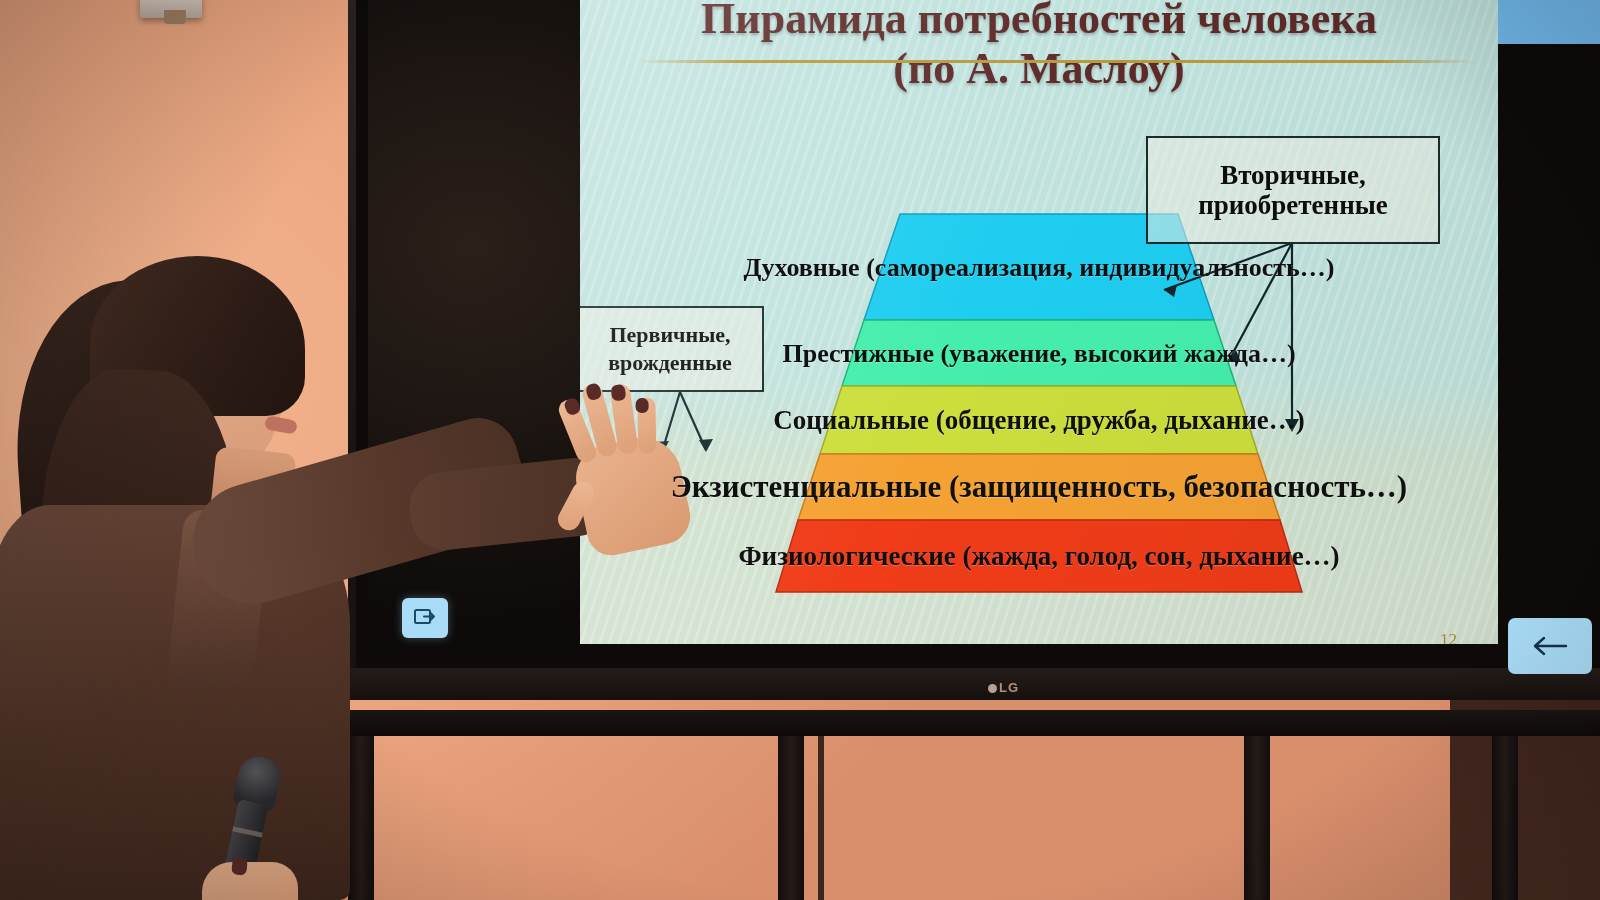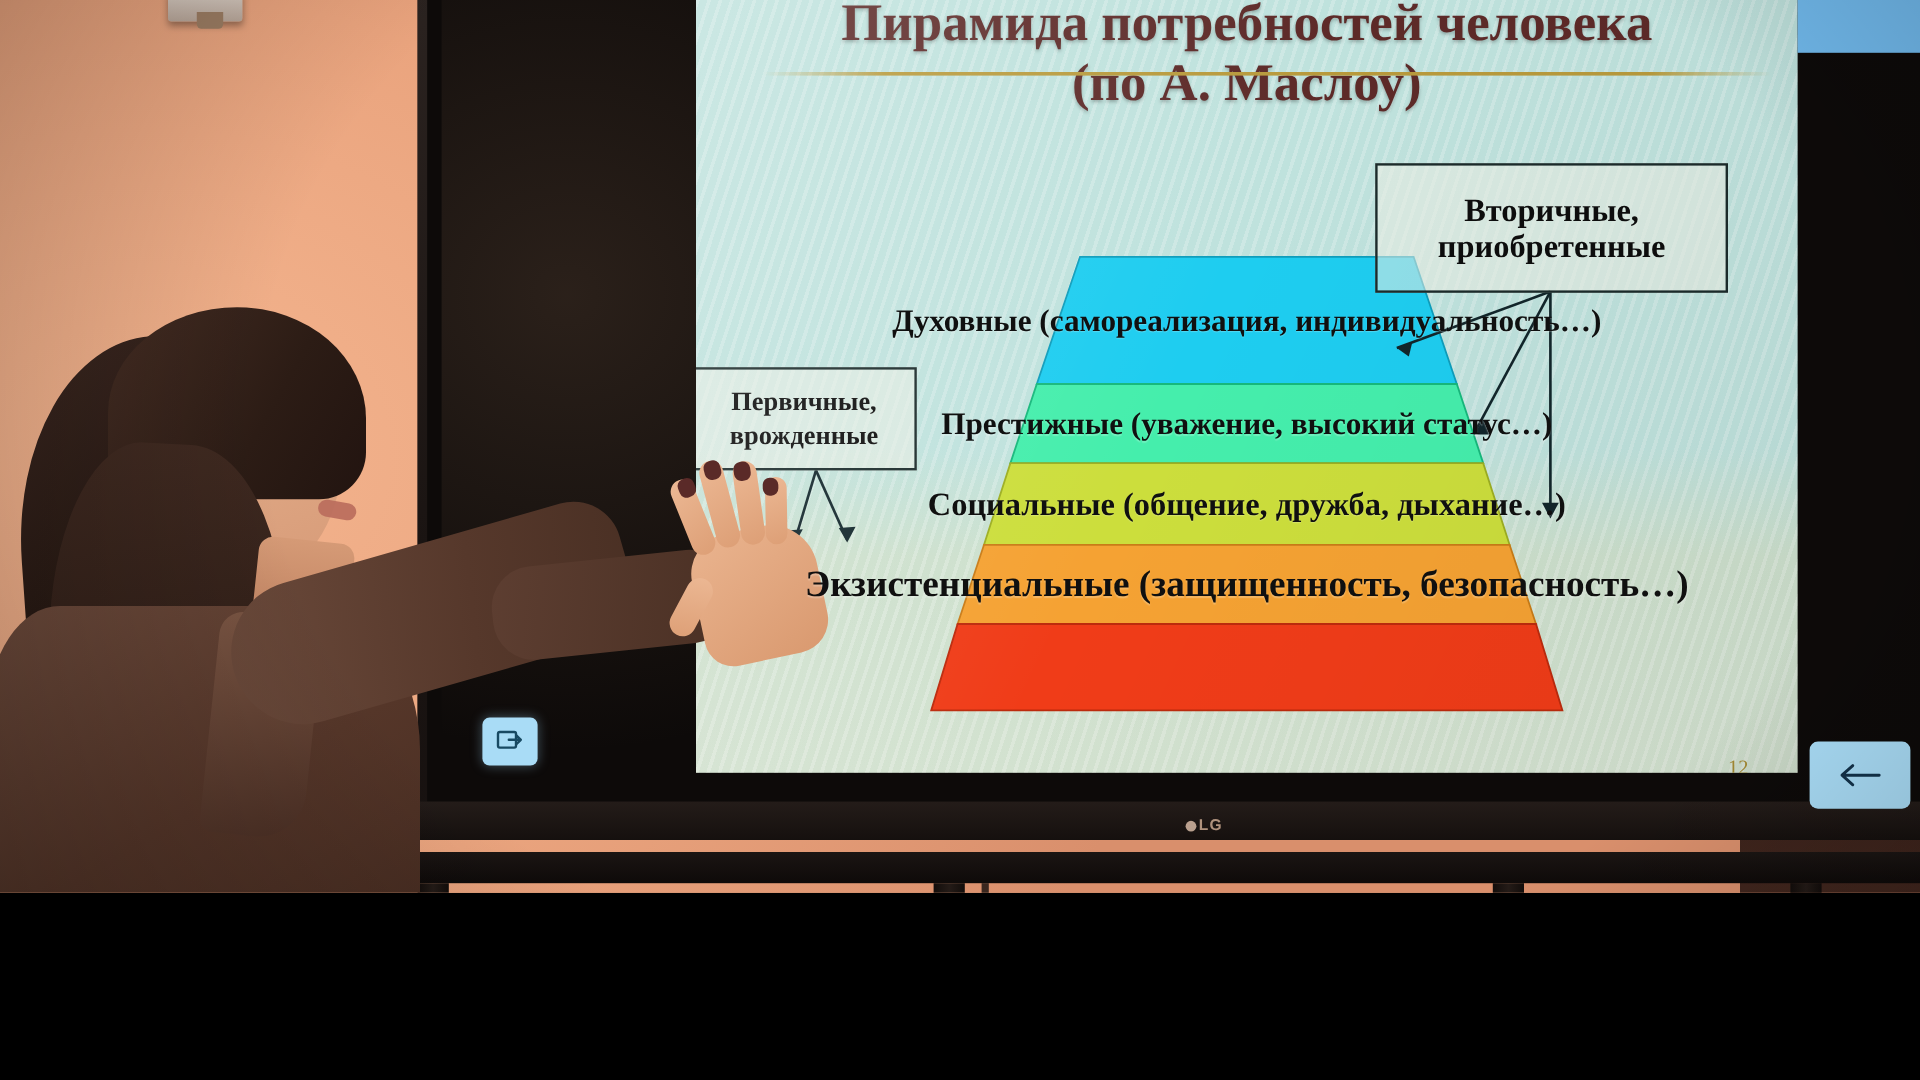--- a/index.html
+++ b/index.html
@@ -1,18 +1,18 @@
 <!DOCTYPE html>
 <html><head>
 <meta charset="utf-8">
 <style>
   html,body{margin:0;padding:0;background:#000;}
   body{width:1600px;height:900px;overflow:hidden;font-family:"Liberation Serif",serif;}
 
-  #scene{position:relative;width:1600px;height:744px;overflow:hidden;
+  #scene{position:relative;width:1600px;height:900px;overflow:hidden;
          background:#e8a882;}
 
   
   .wall{position:absolute;left:0;top:0;width:1600px;height:900px;
         background:
           radial-gradient(ellipse 900px 700px at 120px 380px, #f4b58f 0%, #eaa47e 55%, #d98f6c 100%);
   }
   .wall-dark-right{position:absolute;left:1450px;top:640px;width:150px;height:260px;
         background:linear-gradient(180deg,#2a1612,#3a2119);opacity:.9;}
   .wall-fixture{position:absolute;left:140px;top:-8px;width:62px;height:26px;
@@ -212,27 +212,30 @@
         <path d="M100,392 L126,450"></path>
       </g>
       <polygon points="82,454 76,442 89,441" fill="#12262b"></polygon>
       <polygon points="126,452 119,440 133,439" fill="#12262b"></polygon>
     </svg>
 
     <div class="lvl" id="lvl-spiritual">
       <span>Духовные (самореализация, индивидуальность…)</span>
       </div>
     <div class="lvl" id="lvl-prestige">
-      <span>Престижные (уважение, высокий статус…)</span>
+      <span>Престижные (уважение, высокий жажда…)</span>
       </div>
     <div class="lvl" id="lvl-social">
       <span>Социальные (общение, дружба, дыхание…)</span>
       </div>
     <div class="lvl" id="lvl-exist">
       <span>Экзистенциальные (защищенность, безопасность…)</span>
+      </div>
+    <div class="lvl" id="lvl-physio">
+      <span>Физиологические (жажда, голод, сон, дыхание…)</span>
       </div>
 
     <div class="callout" id="callout-secondary">
       <span>Вторичные, приобретенные</span>
       </div>
     <div class="callout" id="callout-primary">
       <span>Первичные, врожденные</span>
       </div>
 
     <div class="slide-number">12</div>

